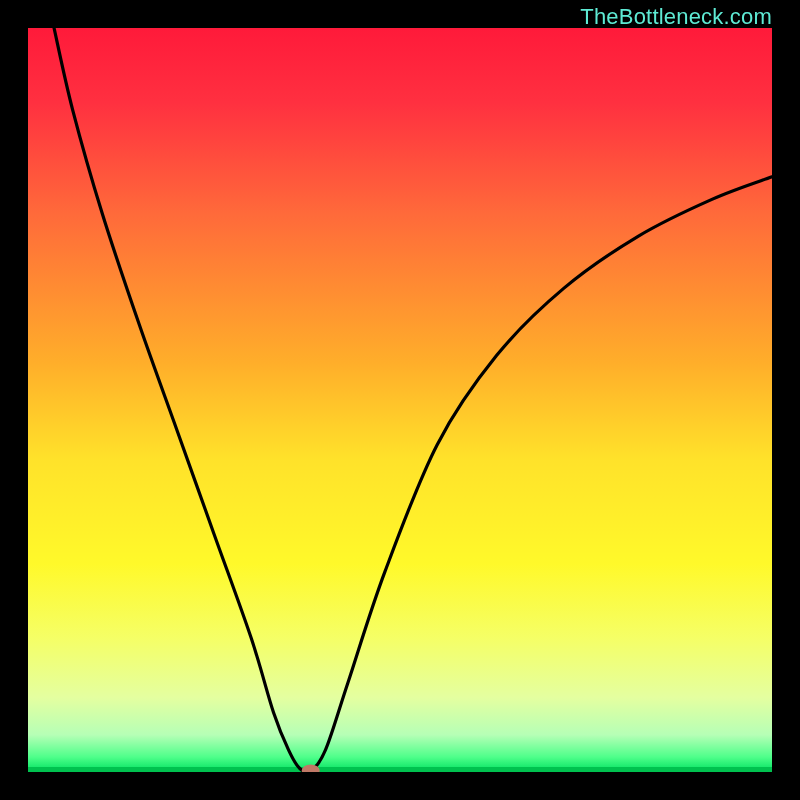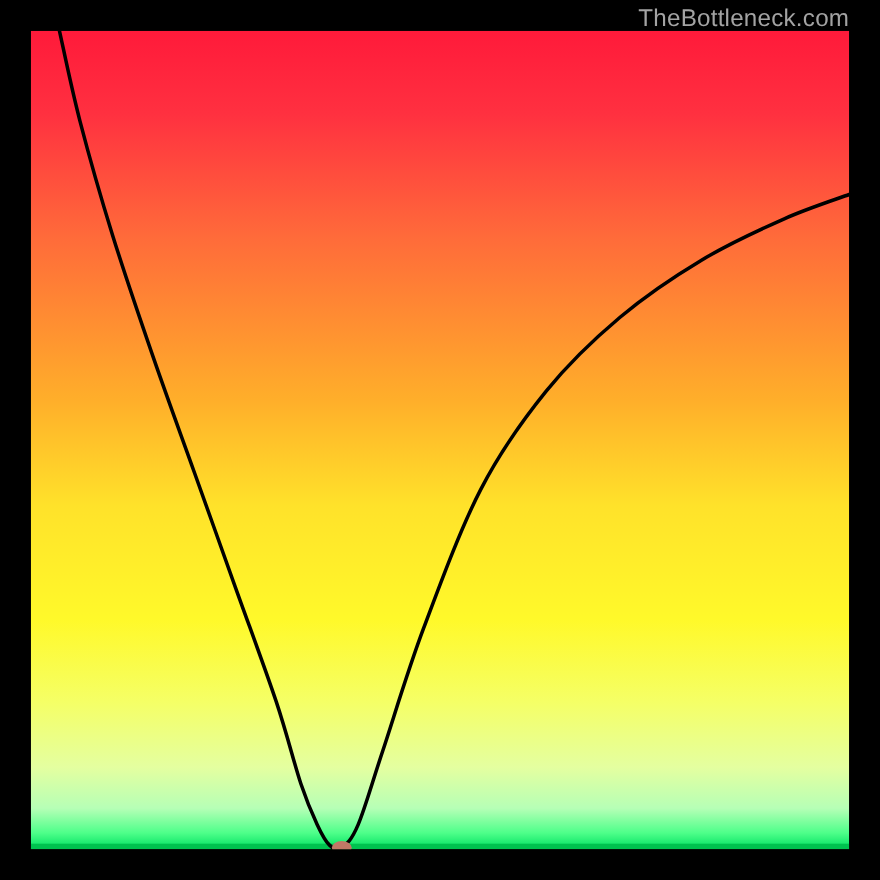--- a/index.html
+++ b/index.html
@@ -22,21 +22,21 @@
     position: absolute;
     left: 0;
     top: 0;
     width: 744px;
     height: 744px;
   }
   .watermark {
     position: absolute;
     top: 4px;
     right: 28px;
-    color: #a3a3a3;
+    color: #5eead4;
     font-family: Arial, Helvetica, sans-serif;
     font-size: 22px;
     letter-spacing: 0.2px;
     font-weight: 500;
   }
 </style>
 </head>
 <body>
 
 <div class="frame">

